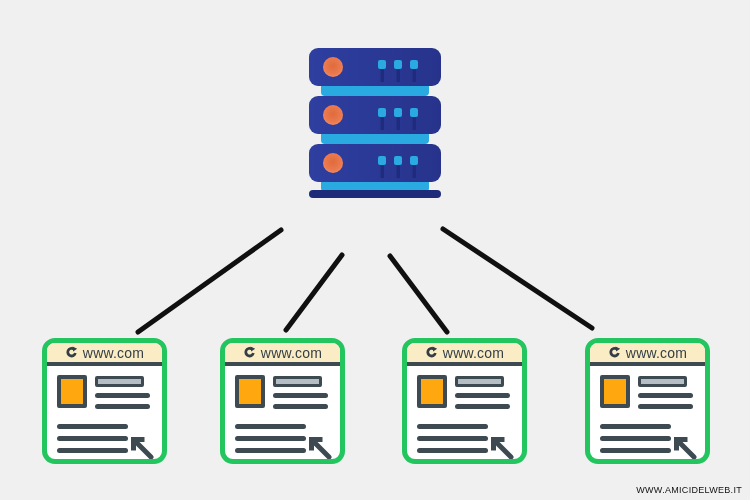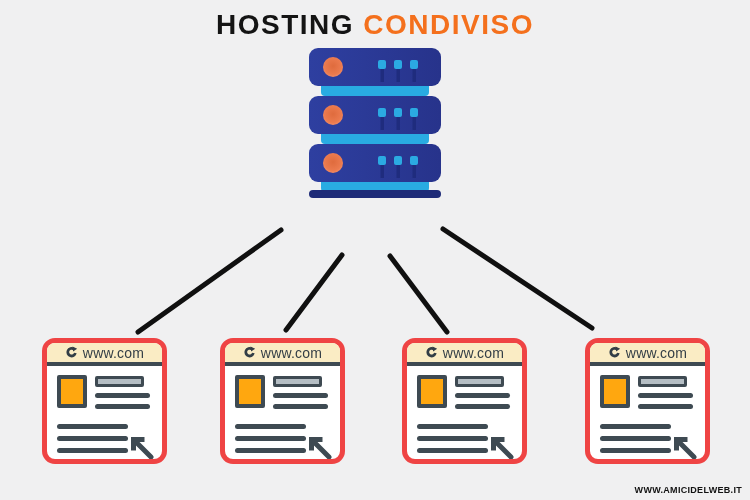--- a/index.html
+++ b/index.html
@@ -59,21 +59,21 @@
     pointer-events: none;
   }
 
   
   .card {
     position: absolute;
     top: 338px;
     width: 125px;
     height: 126px;
     background: #FFFFFF;
-    border: 5px solid #ef4444;
+    border: 5px solid #22c55e;
     border-radius: 13px;
     display: flex;
     flex-direction: column;
     overflow: hidden;
   }
   .card1 { left: 42px; }
   .card2 { left: 220px; }
   .card3 { left: 402px; }
   .card4 { left: 585px; }
 
@@ -128,33 +128,30 @@
     right: 6px; bottom: 6px;
     width: 27px; height: 27px;
   }
 
   
   .watermark {
     position: absolute;
     right: 8px;
     bottom: 5px;
     font-size: 9px;
-    font-weight: bold;
+    font-weight: normal;
     letter-spacing: 0.3px;
     color: #111111;
   }
 </style>
 </head>
 <body>
 
 <div class="canvas">
 
-  <div class="title">
-    <span>HOSTING</span><span>&nbsp;</span><span class="accent">CONDIVISO</span>
-  </div>
 
   <div class="server-icon-wrap">
     <svg width="136" height="152" viewBox="0 0 136 152">
       <defs>
         <linearGradient id="unitGrad" x1="0" y1="0" x2="1" y2="0">
           <stop offset="0" stop-color="#2E3FA0"></stop>
           <stop offset="1" stop-color="#27338B"></stop>
         </linearGradient>
         <radialGradient id="knobGrad" cx="0.5" cy="0.45" r="0.6">
           <stop offset="0" stop-color="#DF6B3D"></stop>

